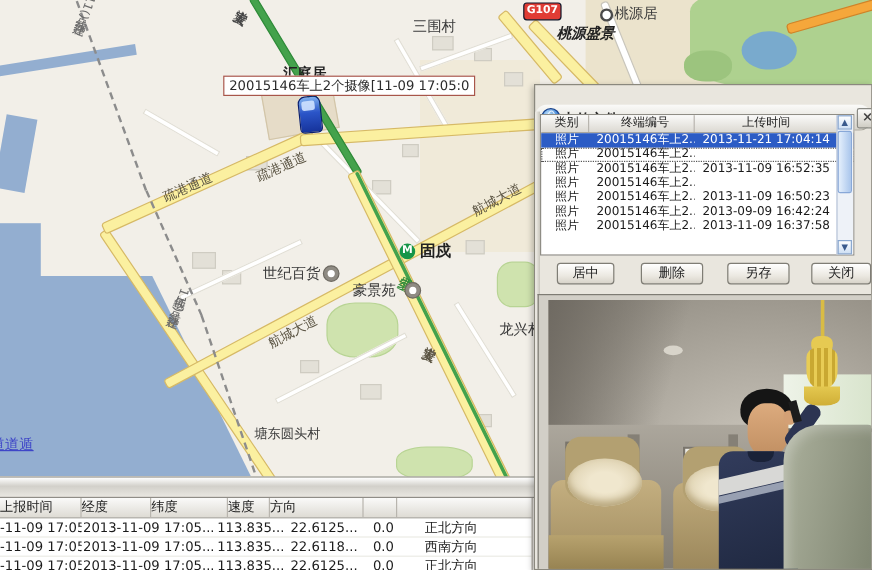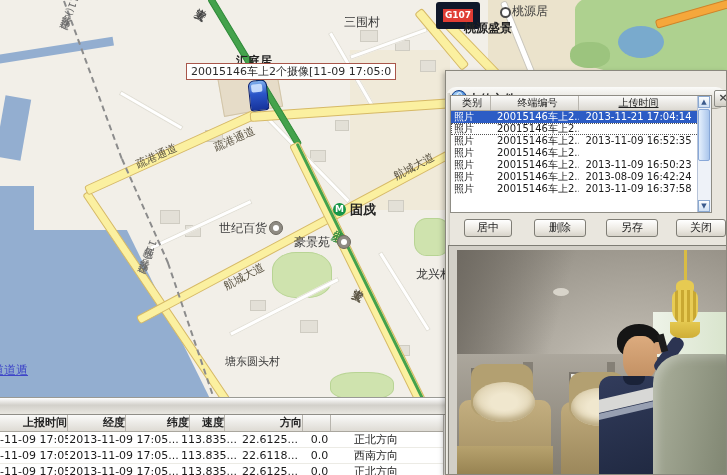--- a/index.html
+++ b/index.html
@@ -17,38 +17,38 @@
   .bld{position:absolute;background:#e3e0d7;border:1px solid #cfccc2;}
   .water{background:#93aed0;}
   .plbl{position:absolute;font-size:12px;color:#3a3a3a;white-space:nowrap;line-height:1;}
   .rlbl{position:absolute;font-size:11px;color:#5a5342;white-space:nowrap;transform-origin:0 0;line-height:1;}
   .vlbl{position:absolute;writing-mode:vertical-rl;font-size:11px;color:#5a5342;white-space:nowrap;transform-origin:top center;line-height:1;}
   .bold{font-weight:bold;color:#222;}
   .poi-ic{position:absolute;width:12px;height:12px;border-radius:50%;background:#8f8b83;border:1px solid #6e6a62;}
   .poi-ic::after{content:"";position:absolute;left:3px;top:3px;width:6px;height:6px;border-radius:50%;background:#fff;}
   #gushu-ic{position:absolute;width:13px;height:13px;border-radius:50%;background:#159548;color:#fff;
     font-size:9px;font-weight:bold;text-align:center;line-height:13px;}
-  #g107{position:absolute;width:30px;height:13px;background:var(--g107,#e03c34);border:7px solid #0f172a;
+  #g107{position:absolute;width:30px;height:13px;background:var(--g107,#e03c34);border:1px solid #0f172a;
     border-radius:3px;color:#fff;font-size:9px;font-weight:bold;text-align:center;line-height:13px;}
   #taoyuanju-dot{position:absolute;width:7px;height:7px;border-radius:50%;border:2px solid #4a4a4a;background:#fff;}
   #watermark{position:absolute;font-size:12px;color:#3f46c8;text-decoration:underline;}
   
   #vehicle{position:absolute;left:249px;top:80px;width:19px;height:31px;transform:rotate(-6deg);z-index:5;}
   #vehicle .body{position:absolute;inset:0;background:linear-gradient(180deg,#7fb0ee 0%,#2b55c8 45%,#16339b 100%);
     border:1px solid #0a1f70;border-radius:6px 6px 4px 4px;}
   #vehicle .shield{position:absolute;left:3px;top:4px;width:11px;height:8px;background:#cfe2ff;border-radius:2px;opacity:.9;}
   #tooltip{position:absolute;left:186px;top:63px;height:13px;padding:1px 4px;background:#fff;
     border:1px solid var(--tooltip-border,#a8564a);font-size:11px;line-height:13px;color:#2a2a2a;white-space:nowrap;z-index:6;}
   
   #splitter{position:absolute;left:0;top:397px;width:455px;height:16px;
     background:linear-gradient(#ffffff,#d2d0ca 45%,#e9e7e1);border-top:1px solid #9a9a94;border-bottom:1px solid #8f8d87;}
   
   #track{position:absolute;left:0;top:415px;width:455px;height:60px;background:#fff;font-size:11px;}
   #track .hrow{display:flex;height:16px;background:linear-gradient(#fafaf9,#dedbd4);border-bottom:1px solid #a9a69e;}
-  #track .hrow .hc{border-right:1px solid #b8b5ae;box-sizing:border-box;text-align:right;line-height:16px;color:#222;overflow:hidden;white-space:nowrap;font-weight:bold;}
+  #track .hrow .hc{border-right:1px solid #b8b5ae;box-sizing:border-box;text-align:left;line-height:16px;color:#222;overflow:hidden;white-space:nowrap;}
   #track .rrow{display:flex;height:15px;border-bottom:1px solid #ecebe5;}
   #track .rrow .rc{box-sizing:border-box;text-align:center;line-height:15px;color:#1a1a1a;overflow:hidden;white-space:nowrap;}
   .c0{width:68px;}.c1{width:112px;}.c2{width:58px;}.c3{width:64px;}.c4{width:35px;}.c5{width:78px;}.c6{width:28px;}
   #track-sb{position:absolute;left:443px;top:415px;width:12px;height:60px;background:#ece9e4;border-left:1px solid #b0ada6;}
   #track-sb .thumb{position:absolute;left:1px;top:1px;width:9px;height:18px;
     background:linear-gradient(90deg,#f8f8f6,#d8d5ce);border:1px solid #9a978f;border-radius:2px;}
   
   #dialog{position:absolute;left:445px;top:70px;width:282px;height:405px;background:#e9e6de;
     border:1px solid #8a887e;box-sizing:border-box;overflow:hidden;z-index:10;box-shadow:-2px 2px 5px rgba(0,0,0,.25);}
   #dlg-title{position:absolute;left:0;top:16px;width:100%;height:21px;
@@ -56,21 +56,21 @@
   #dlg-title .txt{position:absolute;left:22px;top:4px;font-size:12px;font-weight:bold;color:#2b2b2b;}
   #globe{position:absolute;left:5px;top:3px;width:14px;height:14px;border-radius:50%;
     background:radial-gradient(circle at 35% 30%,#bfe0fa 0%,#5a9ae0 45%,#1d56b0 100%);border:1px solid #16408a;}
   #globe::after{content:"";position:absolute;left:4px;top:1px;width:5px;height:11px;border:1px solid rgba(255,255,255,.8);border-radius:50%;}
   #dlg-close{position:absolute;left:268px;top:3px;width:16px;height:15px;background:linear-gradient(#fdfdfc,#d0cdc4);
     border:1px solid #8a8a84;border-radius:2px;font-size:11px;line-height:13px;text-align:center;color:#444;font-weight:bold;}
   #ftable{position:absolute;left:4px;top:24px;width:262px;height:118px;background:#fff;border:1px solid #8f8d85;box-sizing:border-box;}
   #ftable .hrow{display:flex;height:14px;background:linear-gradient(#fafaf9,#dcd9d2);border-bottom:1px solid #a9a69e;}
   #ftable .hrow .hc{border-right:1px solid #b8b5ae;box-sizing:border-box;font-size:10px;line-height:14px;text-align:center;color:#222;overflow:hidden;}
   #ftable .frow{display:flex;height:12px;font-size:10px;line-height:12px;color:#1a1a1a;}
-  #ftable .frow .fc{box-sizing:border-box;overflow:hidden;white-space:nowrap;}
+  #ftable .frow .fc{box-sizing:border-box;overflow:hidden;white-space:nowrap;text-align:center;}
   #ftable .frow.sel{background:var(--selection,#2c5cc5);color:#fff;}
   #ftable .frow.foc{outline:1px dotted #555;outline-offset:-1px;}
   .f0{width:40px;padding-left:3px;}.f1{width:88px;padding-left:6px;}.f2{width:119px;text-align:center;}
   #fsb{position:absolute;right:0;top:0;width:13px;height:116px;background:#eef2f8;border-left:1px solid #b8c4d8;}
   .sbbtn{position:absolute;left:0;width:12px;height:12px;background:linear-gradient(#fdfefe,#cfe0f4);
     border:1px solid #8aa8d0;box-sizing:border-box;font-size:7px;line-height:10px;text-align:center;color:#3a5a8c;}
   #fsb .thumb{position:absolute;left:0px;top:13px;width:12px;height:52px;box-sizing:border-box;
     background:linear-gradient(90deg,#e4effc,#aac6ec);border:1px solid #88a8d8;border-radius:2px;}
   .btn{position:absolute;top:148px;height:18px;background:linear-gradient(#ffffff,#ece9e2 60%,#d8d4ca);
     border:1px solid #7f7d75;border-radius:3px;font-size:11px;line-height:16px;text-align:center;color:#222;box-sizing:border-box;}
@@ -165,29 +165,29 @@
   <div class="vlbl" style="left:338px;top:224px;transform:rotate(26deg);color:#2f8a3a;">罗宝线</div>
   <div class="vlbl" style="left:358px;top:282px;transform:rotate(25deg);">宝安大道</div>
   <div class="vlbl" style="left:70px;top:-4px;transform:rotate(20deg);color:#6a6a6a;font-size:10px;">11号线(在建)</div>
   <div class="vlbl" style="left:148px;top:240px;transform:rotate(20deg);color:#6a6a6a;font-size:10px;">地铁11号线(在建)</div>
   <div id="g107" style="left:436px;top:2px;">G107</div>
 
   <div class="plbl" style="left:344px;top:16px;">三围村</div>
   <div class="plbl bold" style="left:236px;top:55px;">汇庭居</div>
   <div id="taoyuanju-dot" style="left:500px;top:7px;"></div>
   <div class="plbl" style="left:512px;top:5px;">桃源居</div>
-  <div class="plbl bold" style="left:464px;top:22px;">桃源盛景</div>
+  <div class="plbl bold" style="left:464px;top:22px;font-style:italic;">桃源盛景</div>
   <div class="plbl" style="left:219px;top:222px;">世纪百货</div>
   <div class="poi-ic" style="left:269px;top:221px;"></div>
   <div class="plbl" style="left:294px;top:236px;">豪景苑</div>
   <div class="poi-ic" style="left:337px;top:235px;"></div>
   <div id="gushu-ic" style="left:333px;top:203px;">M</div>
   <div class="plbl bold" style="left:350px;top:203px;font-size:13px;">固戍</div>
   <div class="plbl" style="left:416px;top:268px;">龙兴村</div>
-  <div class="plbl" style="left:225px;top:356px;font-size:11px;">塘东圆头村</div>
+  <div class="plbl" style="left:212px;top:356px;font-size:11px;">塘东圆头村</div>
   <div id="watermark" style="left:-8px;top:362px;">道道遁</div>
 
   <div id="vehicle">
     <div class="body"></div>
     <div class="shield"></div>
   </div>
   <div id="tooltip">20015146车上2个摄像[11-09 17:05:0</div>
 </div>
 
 <div id="splitter"></div>
@@ -241,21 +241,21 @@
     <div id="globe"></div>
     <div class="txt">上传文件</div>
     <div id="dlg-close">×</div>
   </div>
   <div id="dlg-leftedge"></div>
 
   <div id="ftable">
     <div class="hrow">
       <div class="hc f0">类别</div>
       <div class="hc f1">终端编号</div>
-      <div class="hc f2" style="border-right:none;text-decoration:underline;">上传时间</div>
+      <div class="hc f2" style="border-right:none;">上传时间</div>
     </div>
     <div>
 
     <div class="frow sel">
           <div class="fc f0">照片</div>
           <div class="fc f1">20015146车上2...</div>
           <div class="fc f2">2013-11-21 17:04:14</div>
         </div>
         <div class="frow foc">
           <div class="fc f0">照片</div>
@@ -271,21 +271,21 @@
           <div class="fc f1">20015146车上2...</div>
         </div>
         <div class="frow">
           <div class="fc f0">照片</div>
           <div class="fc f1">20015146车上2...</div>
           <div class="fc f2">2013-11-09 16:50:23</div>
         </div>
         <div class="frow">
           <div class="fc f0">照片</div>
           <div class="fc f1">20015146车上2...</div>
-          <div class="fc f2">2013-08-09 16:42:24</div>
+          <div class="fc f2">2013-09-09 16:42:24</div>
         </div>
         <div class="frow">
           <div class="fc f0">照片</div>
           <div class="fc f1">20015146车上2...</div>
           <div class="fc f2">2013-11-09 16:37:58</div>
         </div>
       </div>
     <div id="fsb">
       <div class="sbbtn" style="top:0;">▲</div>
       <div class="thumb"></div>

